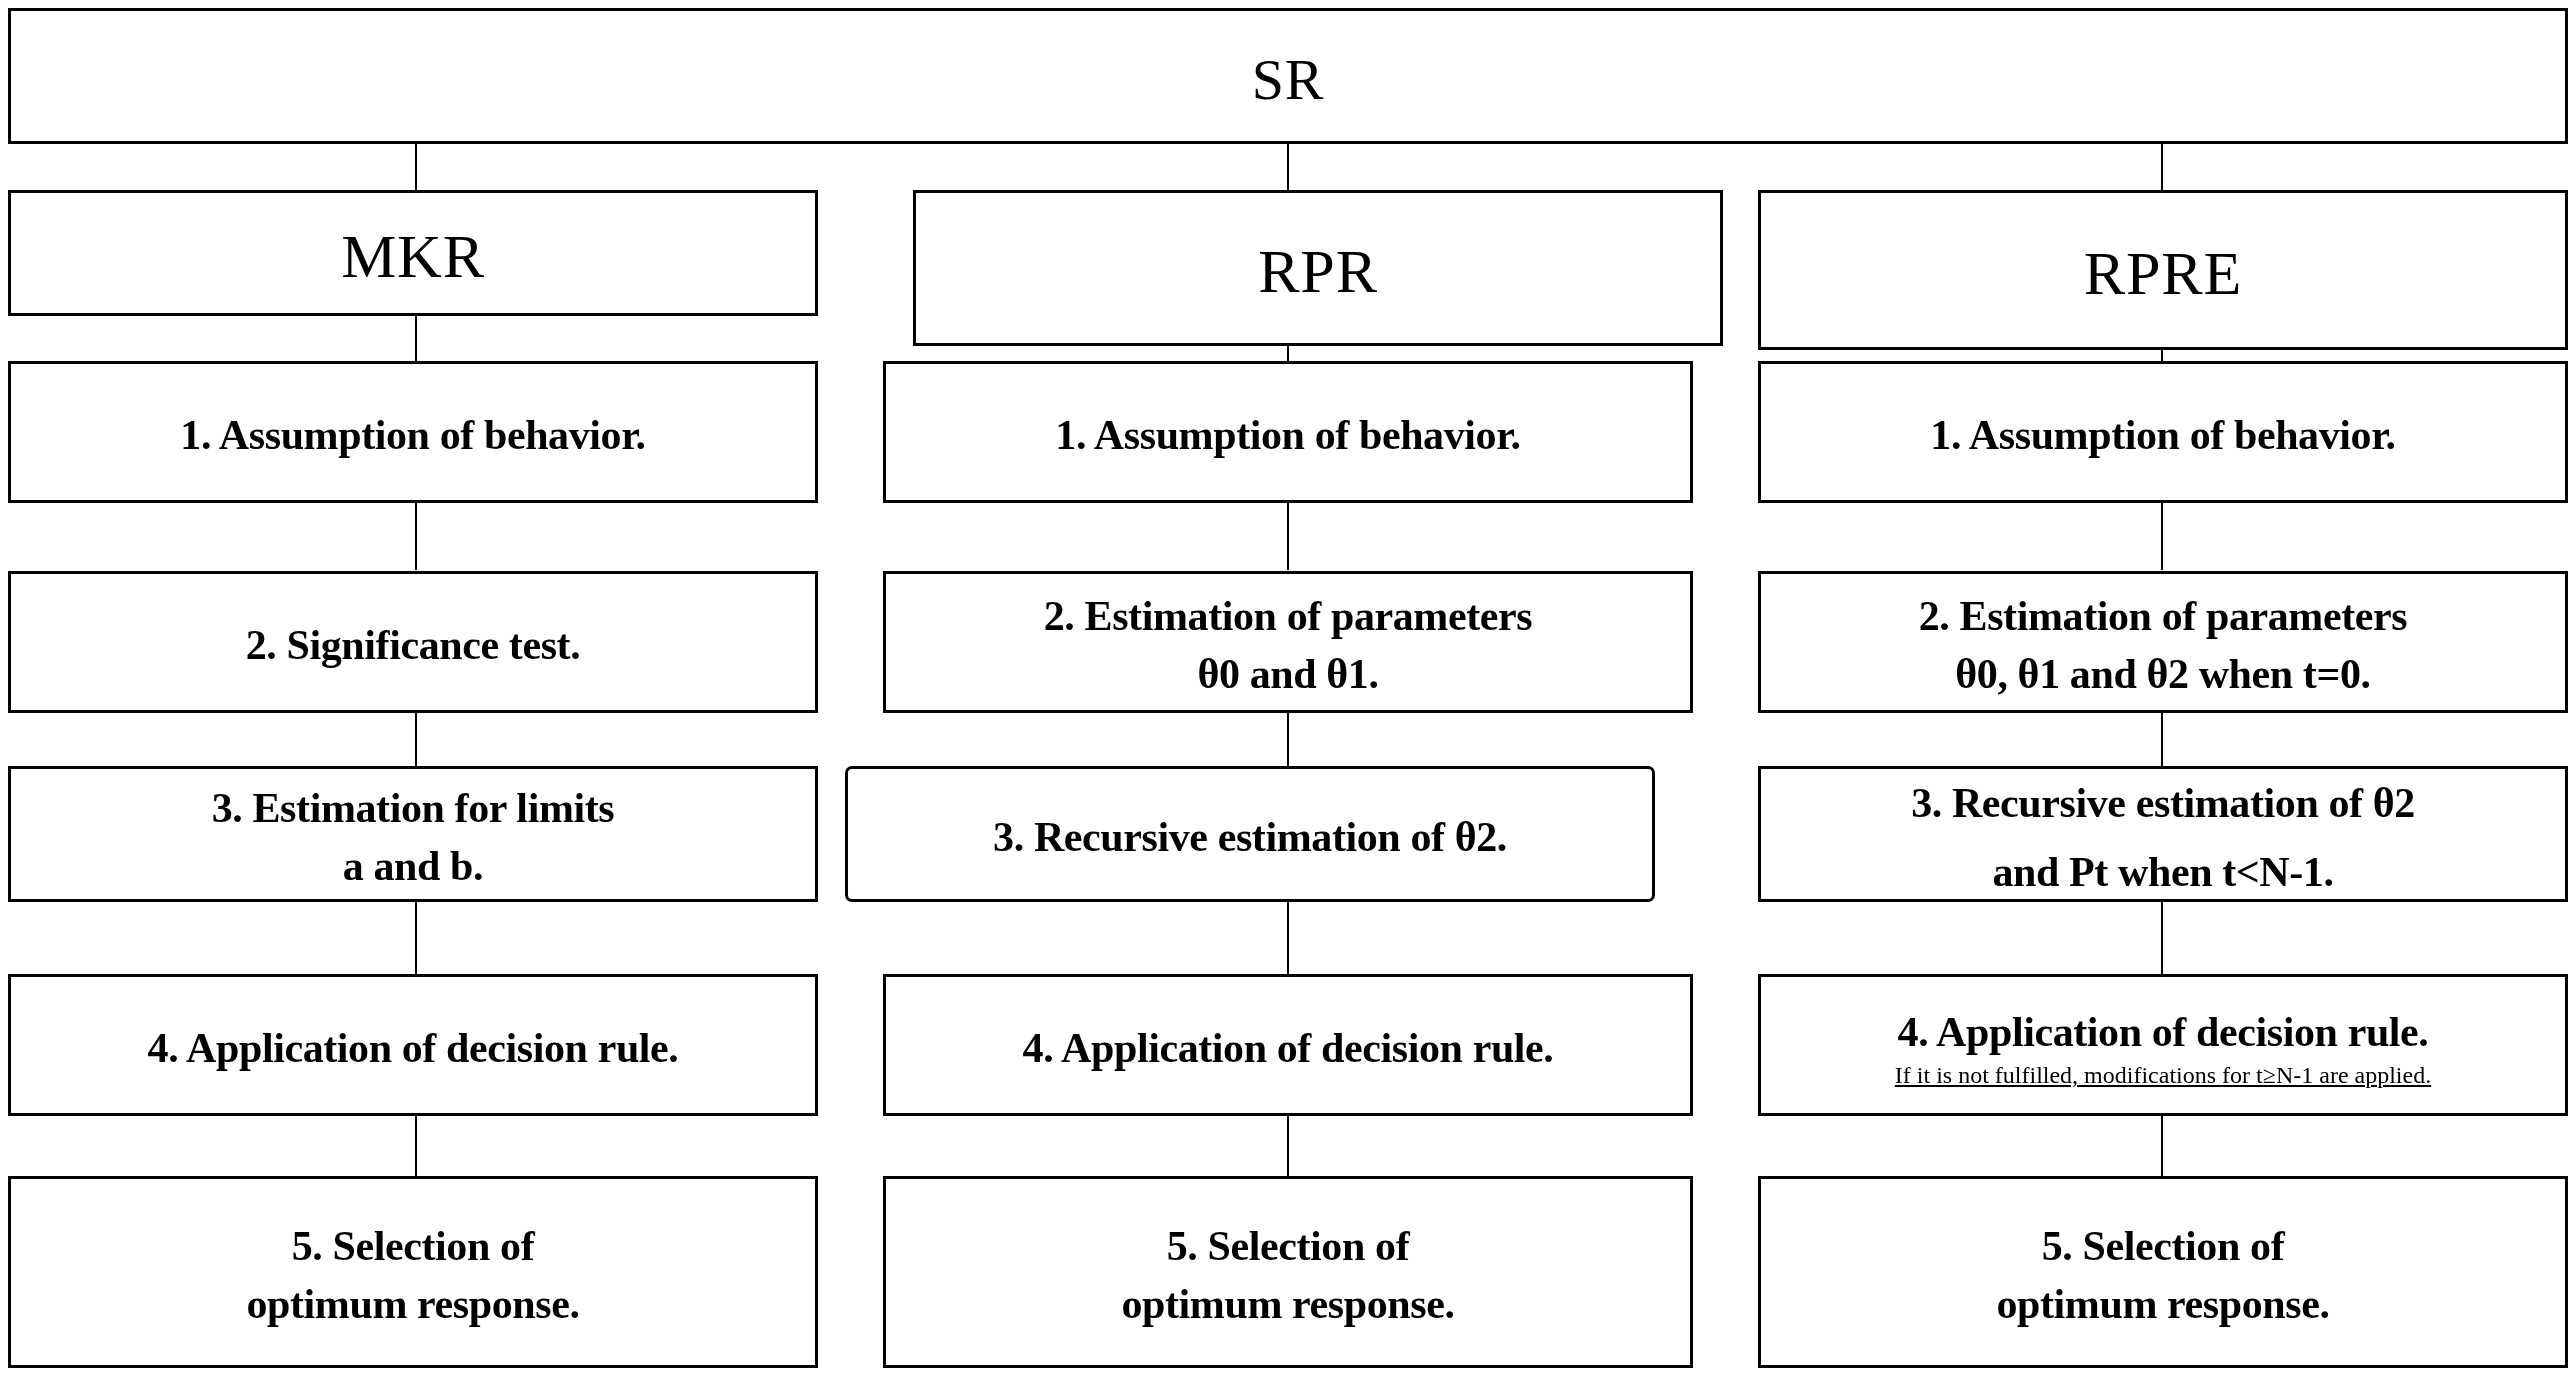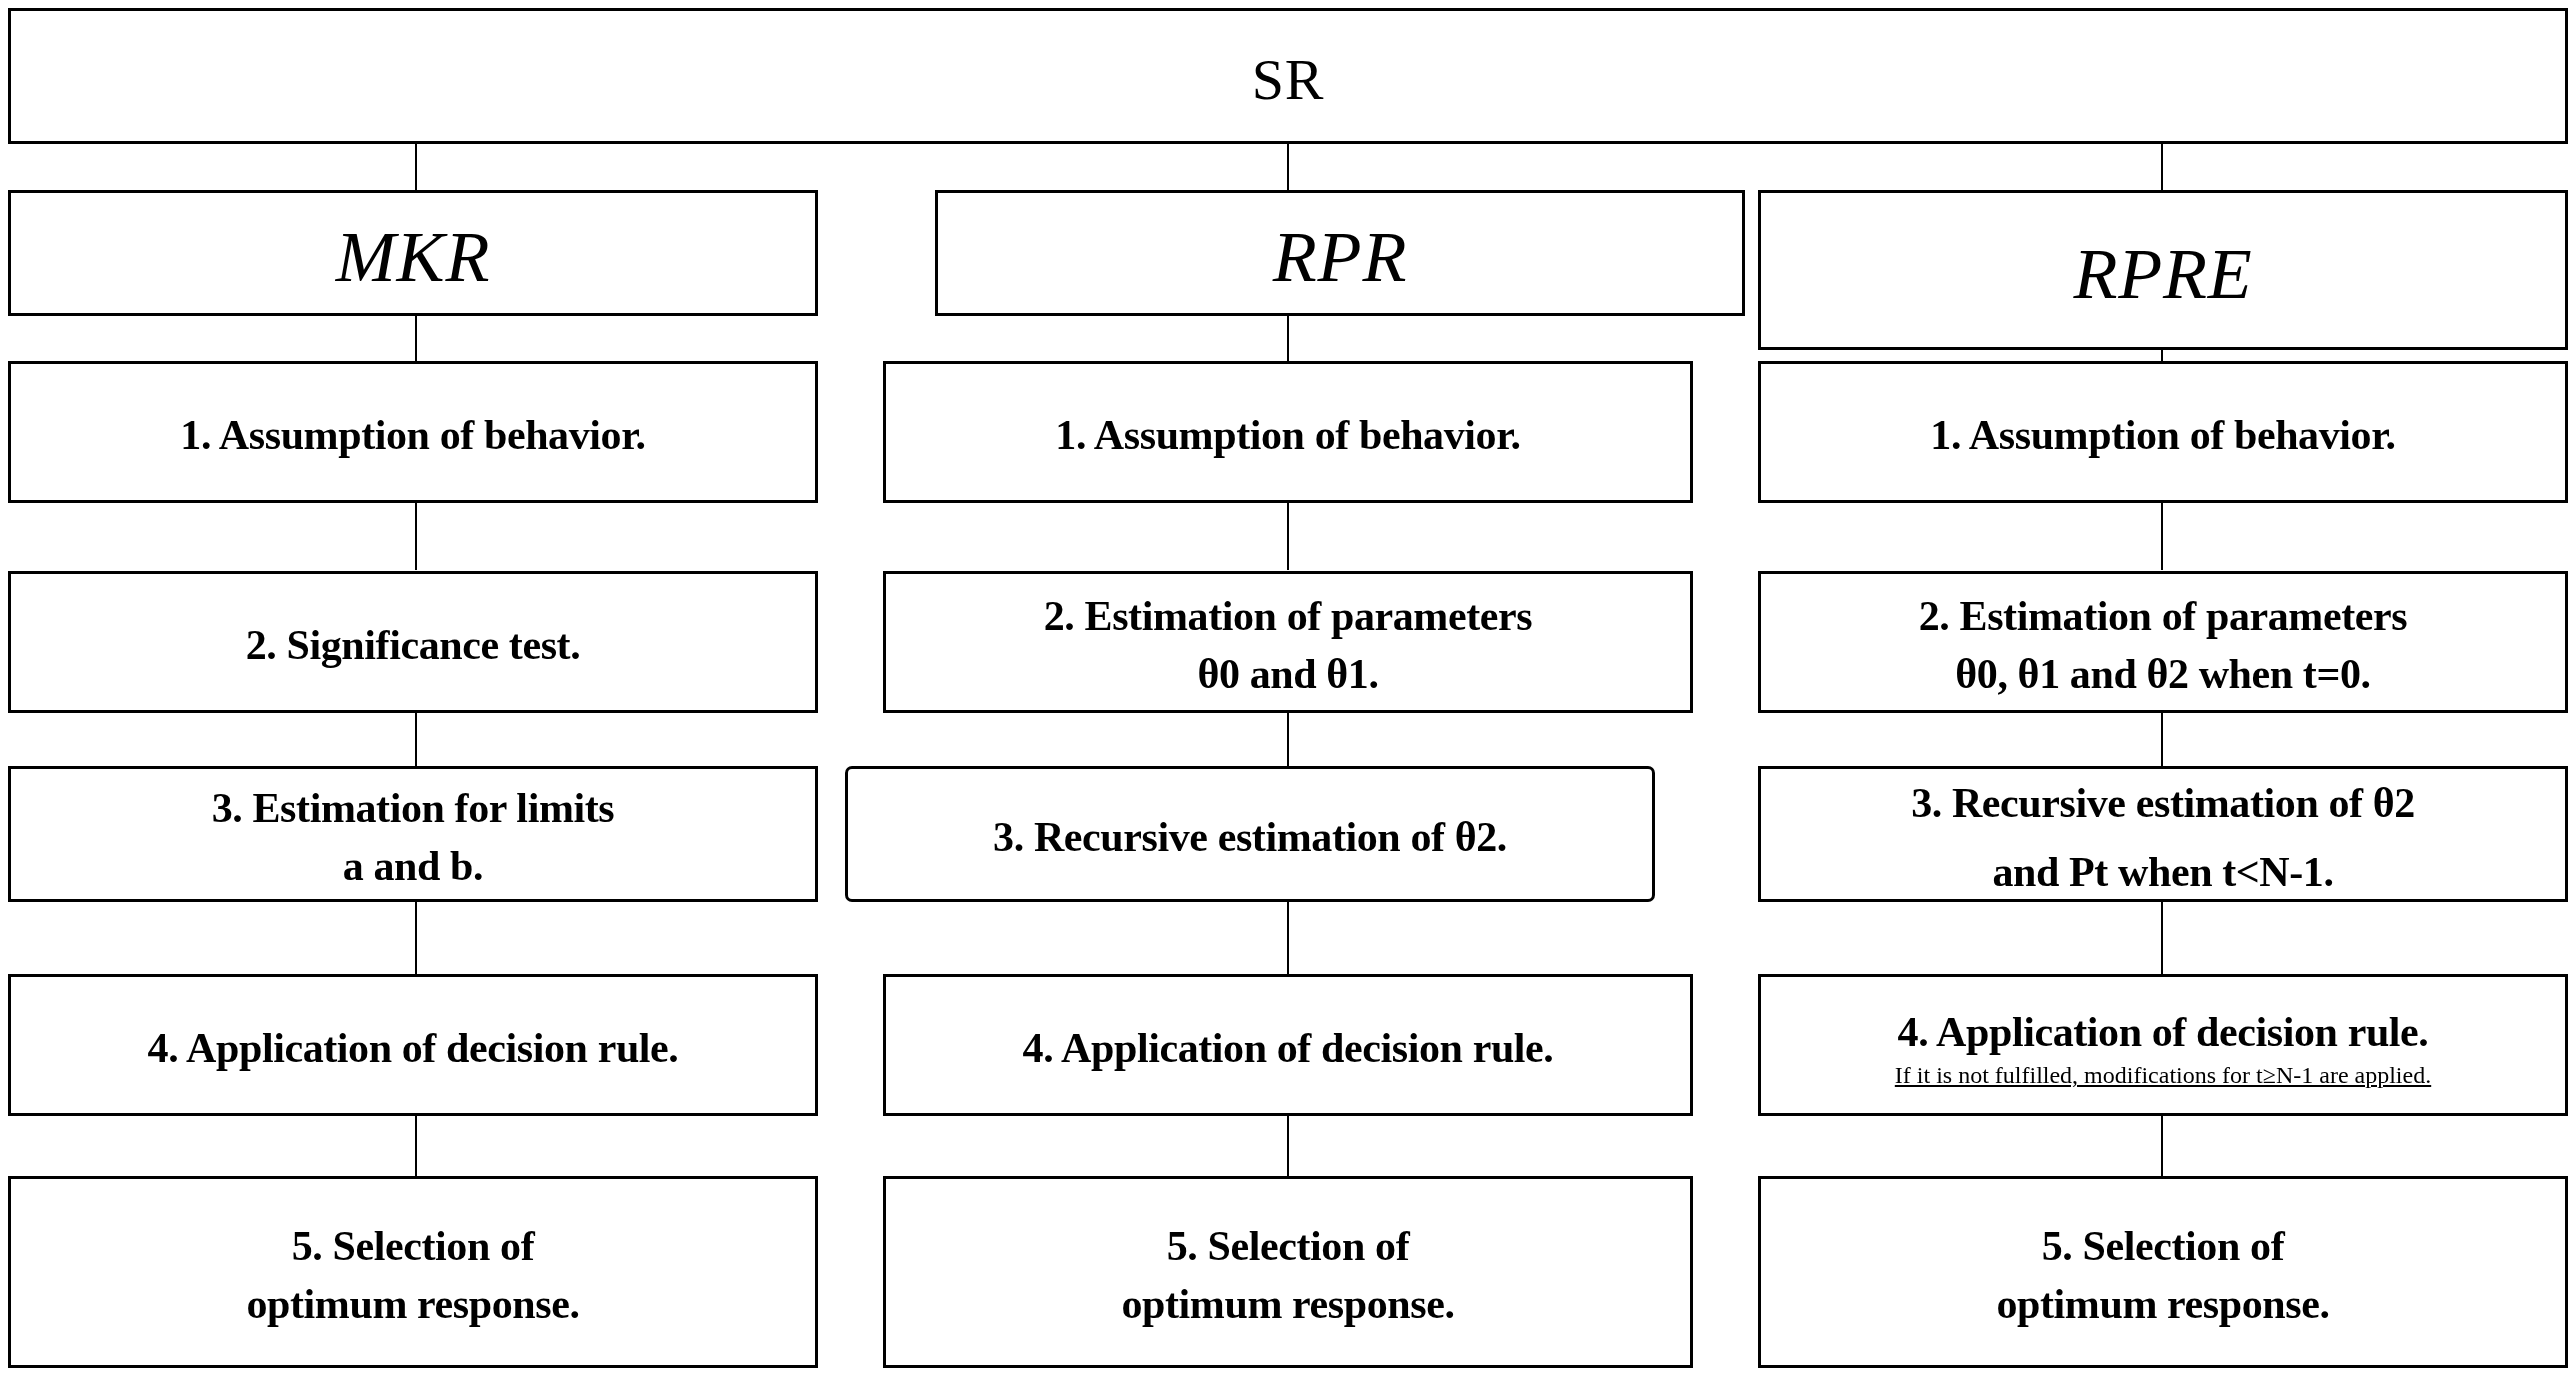--- a/index.html
+++ b/index.html
@@ -49,24 +49,23 @@
   #node-root .line {
     font-weight: 500;
     font-size: 58px;
     letter-spacing: 0.8px;
     font-stretch: normal;
   }
 
   
   .node-head .line {
     font-weight: 500;
-    font-size: 72px;
+    font-size: 62px;
     letter-spacing: 0.8px;
     font-stretch: normal;
-    font-style: italic;
   }
 
   
   .node-step .line {
     font-size: 42px;
   }
 
   
   .node-step .subline {
     display: block;
@@ -130,21 +129,21 @@
     <span class="line">4. Application of decision rule.</span>
   </div>
 
   <div class="connector" style="left:415px; top:1116px; height:60px;"></div>
 
   <div class="node node-step" style="left:8px; top:1176px; width:810px; height:192px;">
     <span class="line">5. Selection of</span>
     <span class="line">optimum response.</span>
   </div>
 
-  <div class="node node-head" style="left:935px; top:190px; width:810px; height:126px;text-align:center;">
+  <div class="node node-head" style="left:913px; top:190px; width:810px; height:156px;text-align:center;">
     <span class="line">RPR</span>
   </div>
 
   <div class="connector" style="left:1287px; top:316px; height:45px;"></div>
 
   <div class="node node-step" style="left:883px; top:361px; width:810px; height:142px;">
     <span class="line">1. Assumption of behavior.</span>
   </div>
 
   <div class="connector" style="left:1287px; top:503px; height:67px;"></div>

